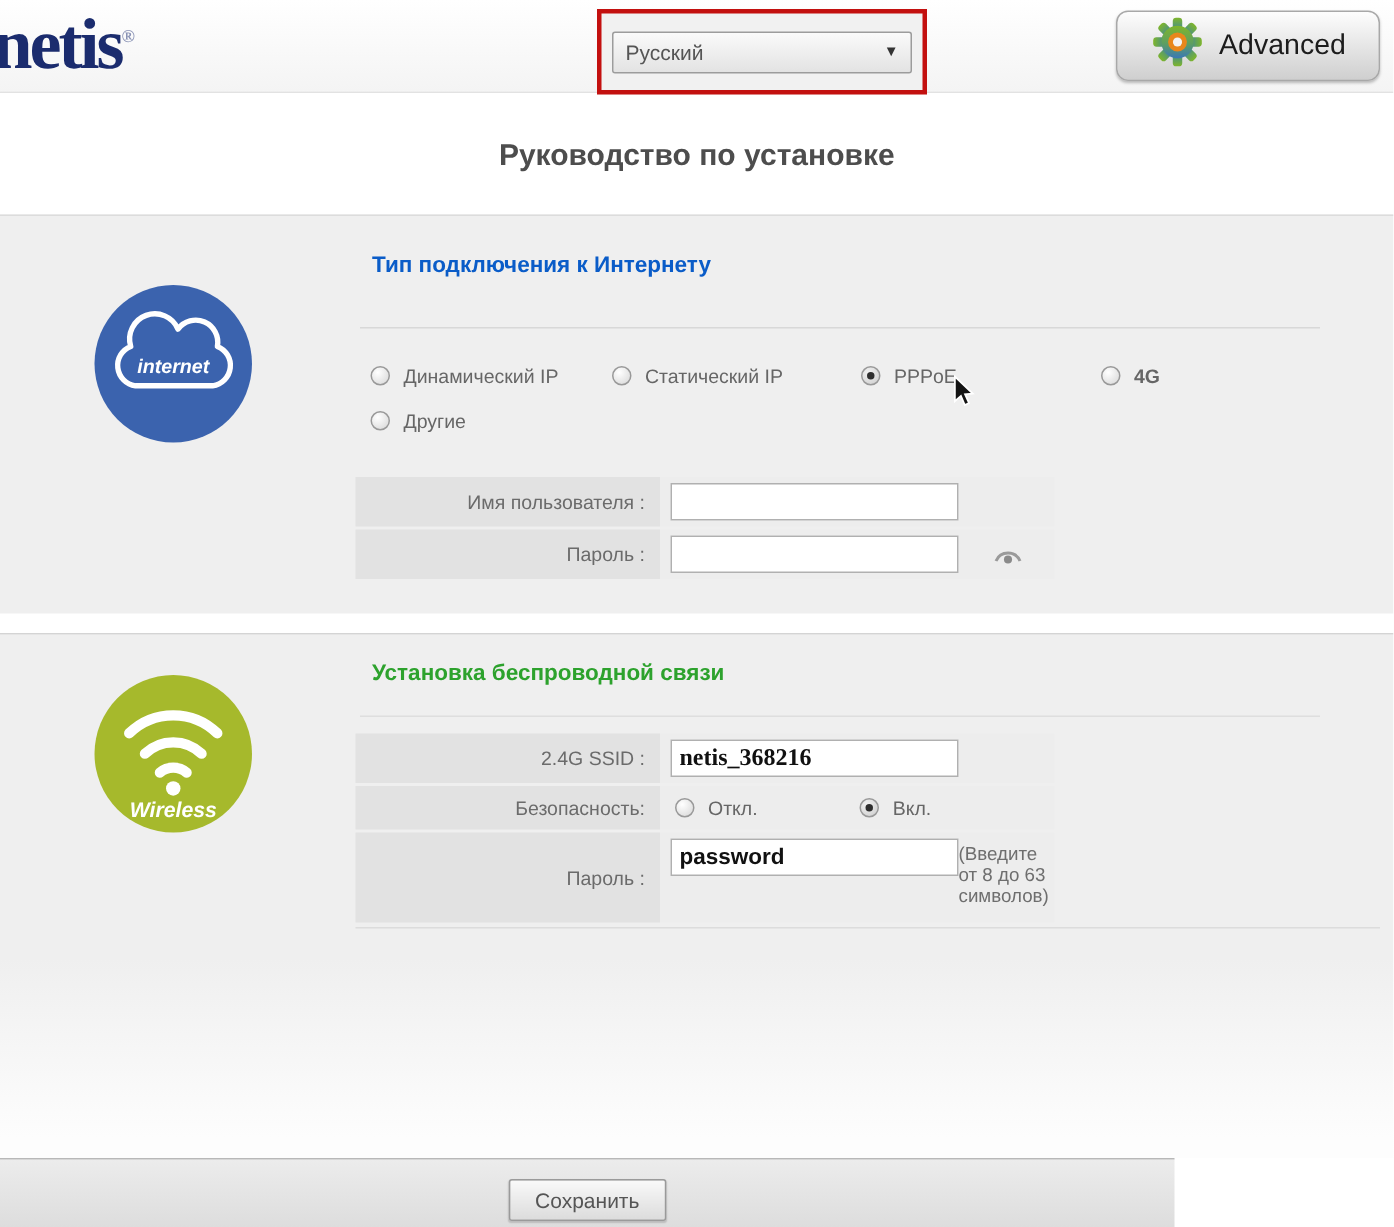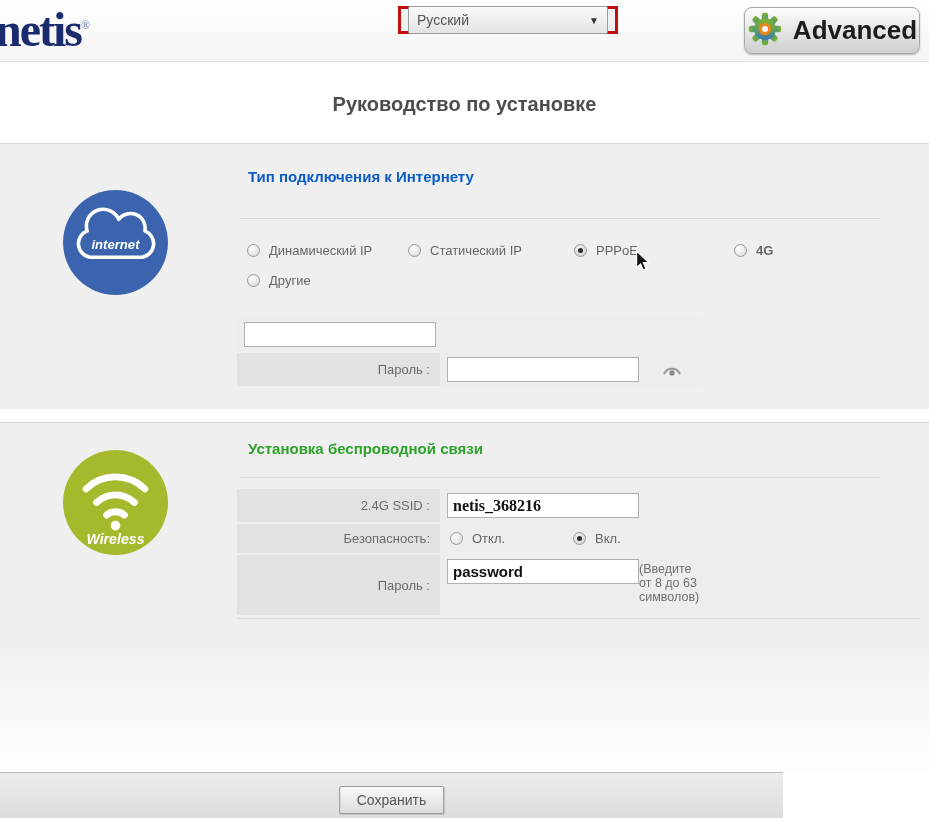--- a/index.html
+++ b/index.html
@@ -19,21 +19,21 @@
   }
   .logo {
     position:absolute; left:-5px; top:2px;
     font-family:"Liberation Serif", serif;
     font-weight:bold; font-size:48px; letter-spacing:-2px;
     color:#1b2c6e;
   }
   .logo sup { font-size:12px; color:#8a93b5; letter-spacing:0; }
 
   .lang-box {
-    position:absolute; left:398px; top:6px; width:220px; height:28px;
+    position:absolute; left:398px; top:6px; width:220px; height:57px;
     border:3px solid #c3100f;
     display:flex; align-items:center; justify-content:center;
     background:#f1f1f1;
   }
   .lang-select {
     width:200px; height:28px;
     background:linear-gradient(#fafafa,#e3e3e3);
     border:1px solid #9c9c9c; border-radius:2px;
     display:flex; align-items:center;
     padding:0 8px;
@@ -44,21 +44,21 @@
   .lang-select .arrow { font-size:10px; color:#333; }
 
   .advanced-btn {
     position:absolute; right:9px; top:7px; width:176px; height:47px;
     border:1px solid #a8a8a8; border-radius:8px;
     background:linear-gradient(#fdfdfd,#cfcfcf);
     box-shadow:0 1px 2px rgba(0,0,0,.25);
     display:flex; align-items:center; justify-content:center; gap:10px;
     cursor:pointer;
   }
-  .advanced-btn .label { font-size:26px; font-weight:bold; color:#1c1c1c; }
+  .advanced-btn .label { font-size:19px; font-weight:normal; color:#1c1c1c; }
 
   
   .page-title {
     position:absolute; left:0; top:93px; width:929px;
     text-align:center;
     font-size:20px; font-weight:bold; color:#4d4d4d;
   }
 
   
   .section1 {
@@ -248,20 +248,21 @@
 <div class="radio-opt" style="left:734px; top:243px;font-weight:bold;">
   <span class="radio"></span>
   <span>4G</span>
 </div>
 <div class="radio-opt" style="left:247px; top:273px;">
   <span class="radio"></span>
   <span>Другие</span>
 </div>
 
 <div class="frow" style="top:318px; height:33px;">
+  <div class="flabel">Имя пользователя :</div>
   <div class="fctrl">
     <input class="tinput" type="text" value="" style="">
   </div>
 </div>
 <div class="frow" style="top:353px; height:33px;">
   <div class="flabel">Пароль :</div>
   <div class="fctrl">
     <input class="tinput" type="text" value="" style="">
   </div>
 </div>

